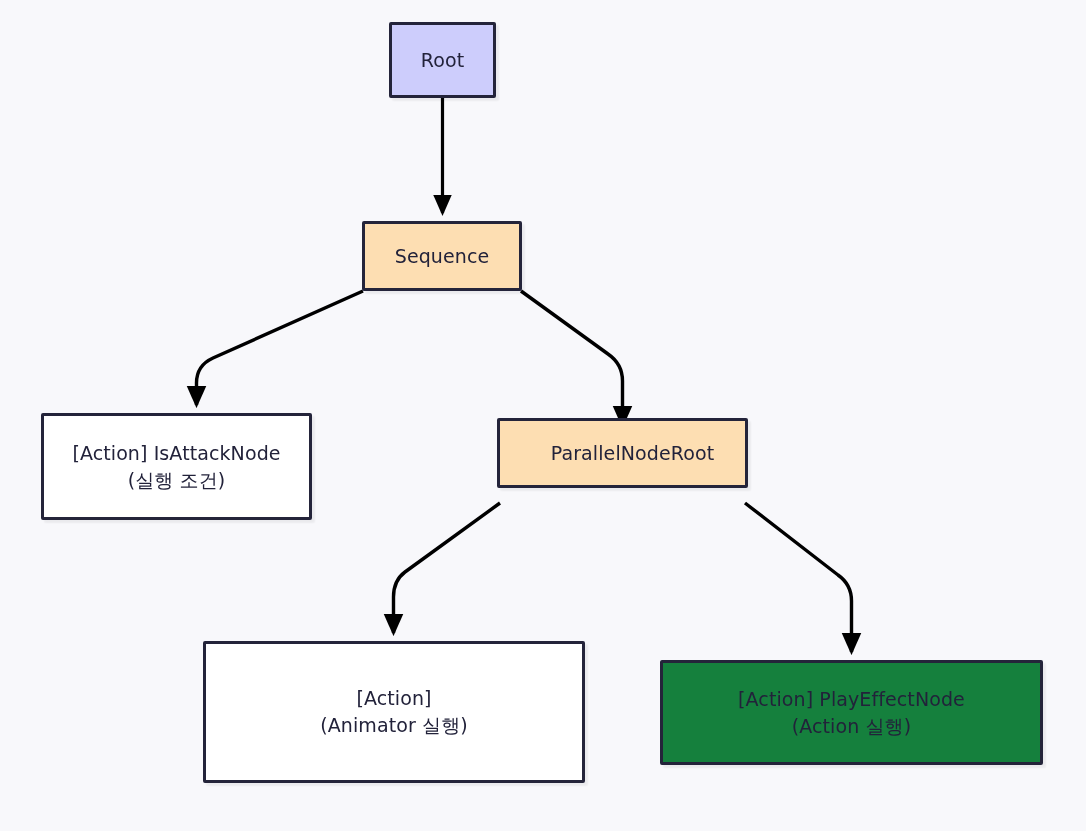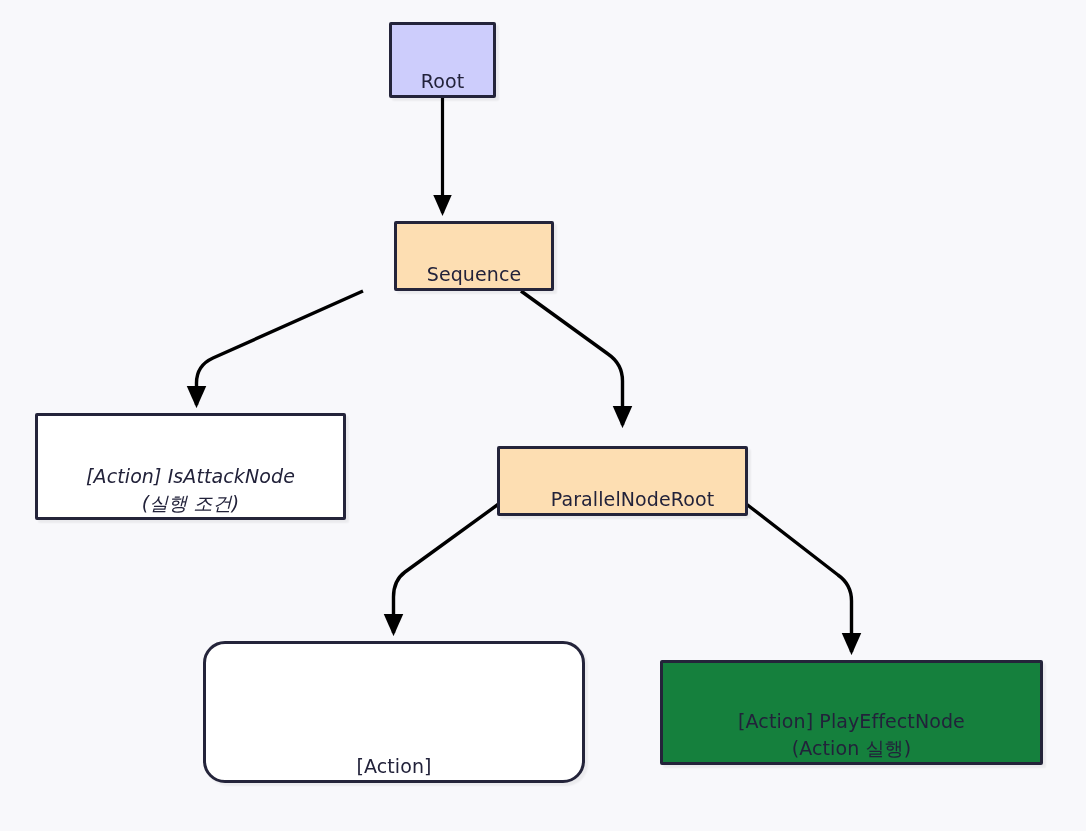--- a/index.html
+++ b/index.html
@@ -29,42 +29,42 @@
     pointer-events: none;
   }
   .node {
     position: absolute;
     box-sizing: border-box;
     border: 3px solid #24243a;
     border-radius: 2px;
     display: flex;
     flex-direction: column;
     align-items: center;
-    justify-content: flex-end;
+    justify-content: center;
     text-align: center;
     color: #22223a;
     font-size: 19px;
     line-height: 1.42;
     letter-spacing: 0.1px;
     box-shadow: 3px 3px 2px rgba(0,0,0,0.055);
     z-index: 2;
   }
   .node .line {
     display: block;
     white-space: nowrap;
   }
   .fill-root   { background: #cdcdfc; }
   .fill-accent { background: #fddeb2; }
   .fill-plain  { background: #ffffff; }
 
   
   #node-root           { left: 389px; top: 22px;  width: 107px; height: 76px; }
   #node-sequence       { left: 362px; top: 221px; width: 160px; height: 70px; }
-  #node-isattack       { left: 35px;  top: 413px; width: 311px; height: 107px; font-style: italic; }
-  #node-parallel       { left: 497px; top: 446px; width: 251px; height: 70px; padding-left: 20px; }
+  #node-isattack       { left: 41px;  top: 413px; width: 271px; height: 107px; }
+  #node-parallel       { left: 497px; top: 418px; width: 251px; height: 70px; padding-left: 20px; }
   #node-playanimator   { left: 203px; top: 641px; width: 382px; height: 142px; }
   #node-playeffect     { left: 660px; top: 660px; width: 383px; height: 105px; }
 </style>
 </head>
 <body style="background: rgb(248, 248, 251);">
 
 <div id="canvas">
 
   <svg id="edges" viewBox="0 0 1086 831" width="1086" height="831" xmlns="http://www.w3.org/2000/svg">
     <defs>
@@ -81,35 +81,36 @@
 
     <path d="M 500 503 L 405 572 Q 393.5 580.5 393.5 597 L 393.5 633" fill="none" stroke="#000000" stroke-width="3.4" marker-end="url(#arrow)"></path>
 
     <path d="M 745 503 L 838 575 Q 851.5 584.5 851.5 601 L 851.5 652" fill="none" stroke="#000000" stroke-width="3.4" marker-end="url(#arrow)"></path>
   </svg>
 
   <div class="node fill-root" id="node-root" style="background: rgb(205, 205, 252); border-color: rgb(36, 36, 58); color: rgb(34, 34, 58);">
     <span class="line">Root</span>
   </div>
 
-  <div class="node fill-accent" id="node-sequence" style="background: rgb(253, 222, 178); border-color: rgb(36, 36, 58); color: rgb(34, 34, 58); margin-left: 32px;">
+  <div class="node fill-accent" id="node-sequence" style="background: rgb(253, 222, 178); border-color: rgb(36, 36, 58); color: rgb(34, 34, 58);">
     <span class="line">Sequence</span>
   </div>
 
   <div class="node fill-plain" id="node-isattack" style="background: rgb(255, 255, 255); border-color: rgb(36, 36, 58); color: rgb(34, 34, 58);">
     <span class="line">[Action] IsAttackNode</span>
     <span class="line">(실행 조건)</span>
   </div>
 
   <div class="node fill-accent" id="node-parallel" style="background: rgb(253, 222, 178); border-color: rgb(36, 36, 58); color: rgb(34, 34, 58);">
     <span class="line">ParallelNodeRoot</span>
   </div>
 
-  <div class="node fill-plain" id="node-playanimator" style="background: rgb(255, 255, 255); border-color: rgb(36, 36, 58); color: rgb(34, 34, 58); border-radius: 22px;">
+  <div class="node fill-plain" id="node-playanimator" style="background: rgb(255, 255, 255); border-color: rgb(36, 36, 58); color: rgb(34, 34, 58);">
     <span class="line">[Action]</span>
+    <span class="line">(Animator 실행)</span>
   </div>
 
   <div class="node fill-plain" id="node-playeffect" style="background: #15803d; border-color: rgb(36, 36, 58); color: rgb(34, 34, 58);">
     <span class="line">[Action] PlayEffectNode</span>
     <span class="line">(Action 실행)</span>
   </div>
 
 </div>
 
 </body></html>

